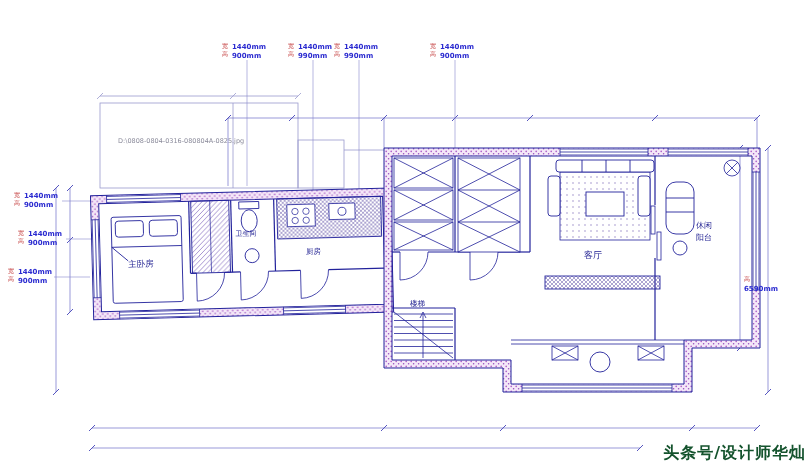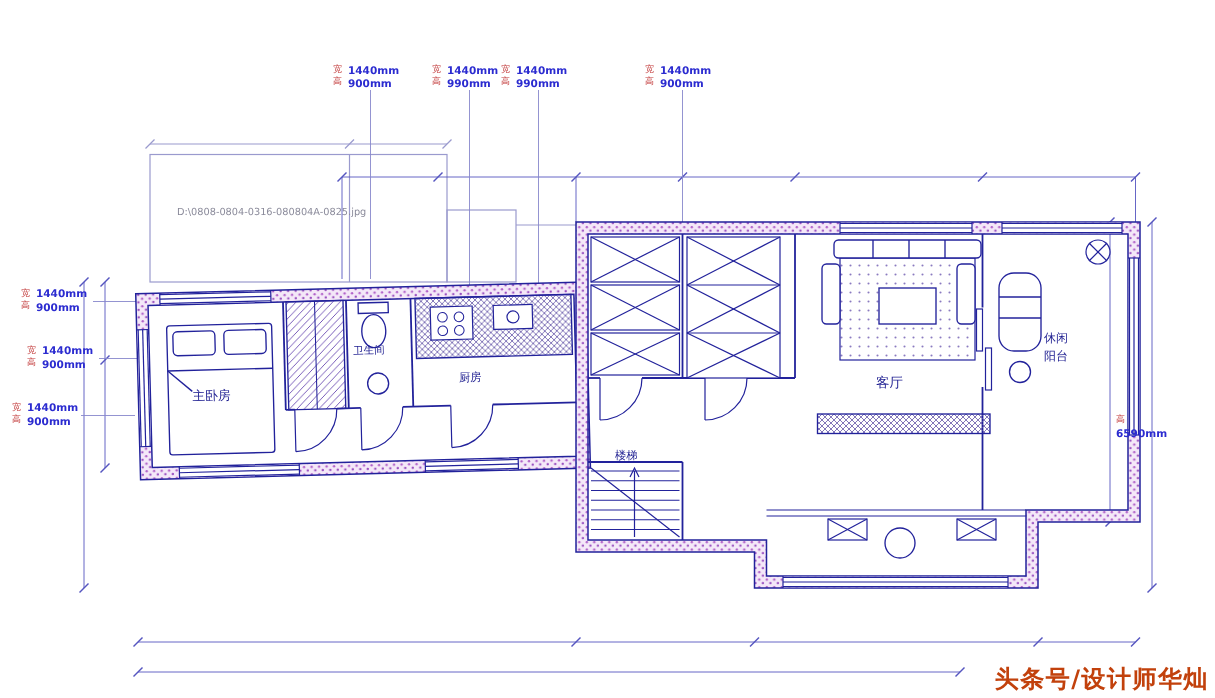--- a/index.html
+++ b/index.html
@@ -4,21 +4,21 @@
 <style>
   html,body{margin:0;padding:0;background:#fff;}
   .stage{
     position:relative;width:810px;height:465px;background:#ffffff;overflow:hidden;
     font-family:"DejaVu Sans",sans-serif;
   }
   svg{display:block;}
   svg text{font-family:"DejaVu Sans",sans-serif;}
   .watermark{
     position:absolute;right:4px;bottom:1px;
-    font-size:16px;font-weight:700;color:#c2410c;letter-spacing:1px;
+    font-size:16px;font-weight:700;color:#14532d;letter-spacing:1px;
     font-family:"DejaVu Sans",sans-serif;
   }
 </style>
 </head>
 <body>
 
 <div class="stage">
 <svg width="810" height="465" viewBox="0 0 810 465">
   <defs>
     <pattern id="wallDots" width="5" height="5" patternUnits="userSpaceOnUse">

